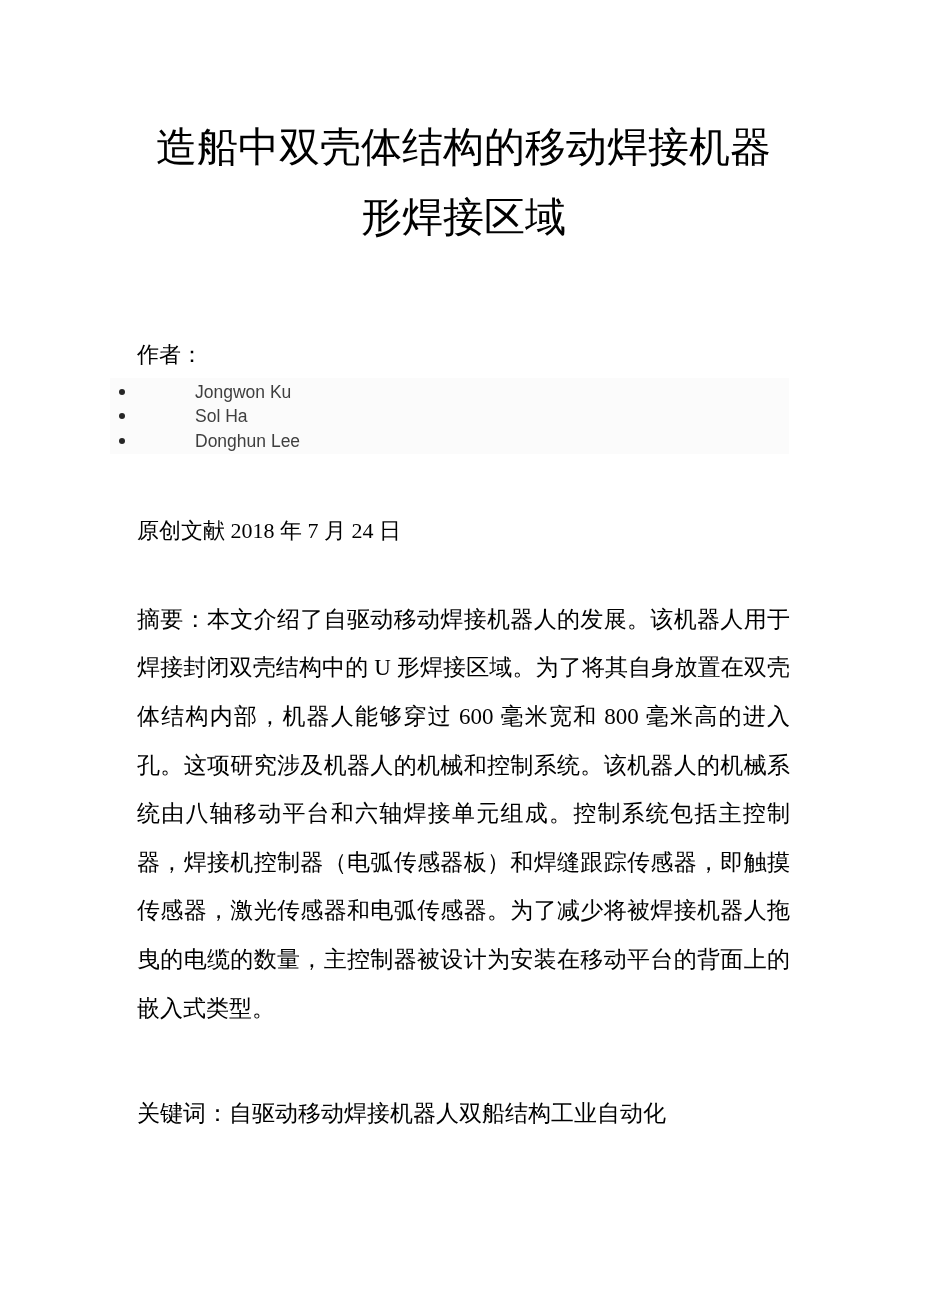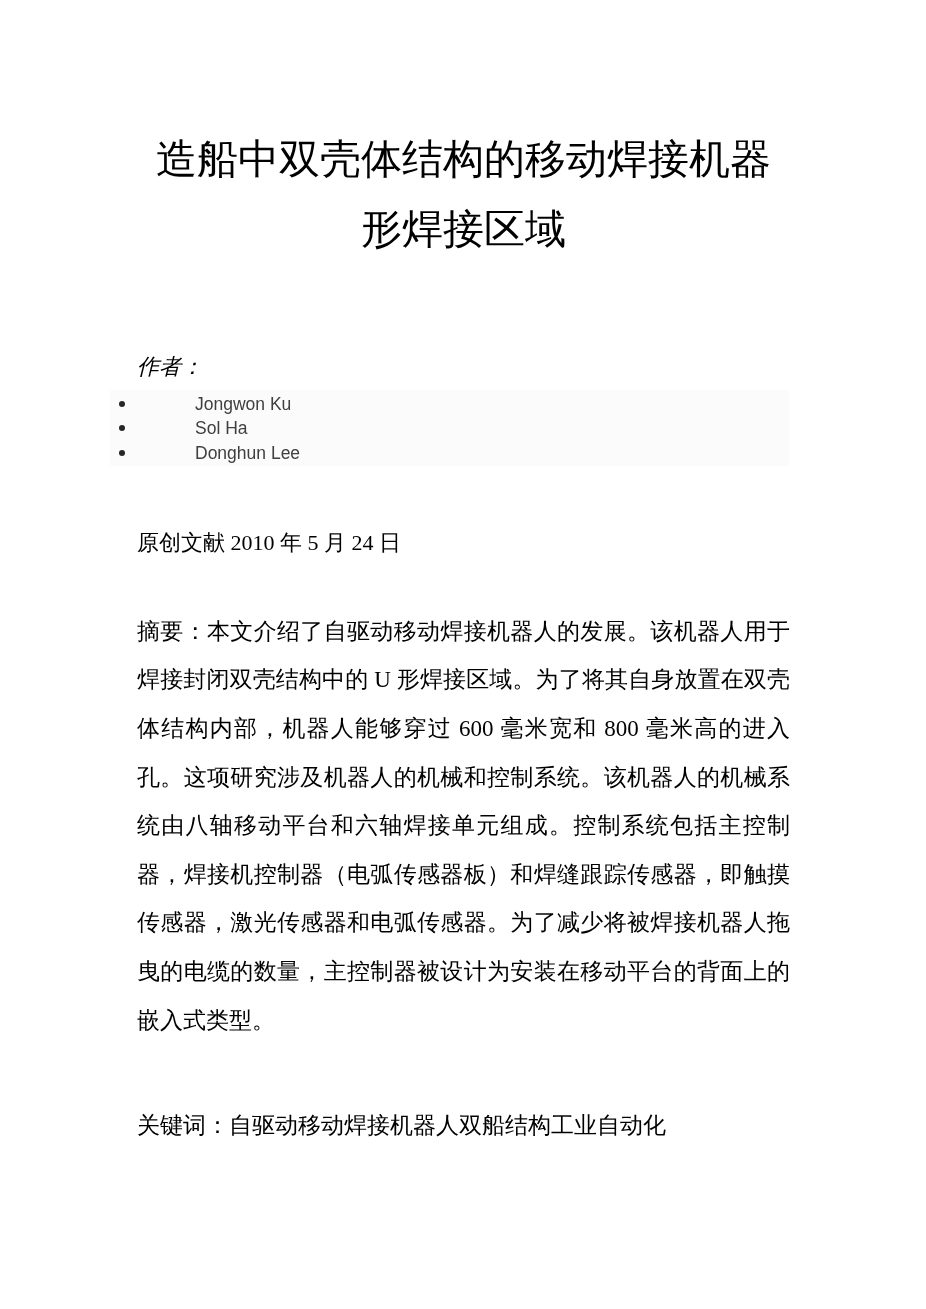--- a/index.html
+++ b/index.html
@@ -11,39 +11,38 @@
     width: 926px;
     height: 1309px;
     font-family: "Liberation Serif", "DejaVu Serif", serif;
     color: var(--body-text, #000000);
     overflow: hidden;
   }
   .page {
     position: relative;
     width: 926px;
     height: 1309px;
-    padding: 12px 136px 0 137px;
+    padding: 0 136px 0 137px;
     box-sizing: border-box;
     overflow: hidden;
     background: #ffffff;
   }
   .title {
     margin: 112px 0 0 0;
     font-size: 41px;
     font-weight: normal;
     line-height: 70px;
     text-align: center;
     color: var(--body-text, #000000);
   }
   .title-line { display: block; }
   .authors-label {
     margin: 88px 0 0 0;
     font-size: 22px;
     line-height: 30px;
-    font-style: italic;
   }
   .authors-list {
     list-style: none;
     margin: 8px 0 0 -27px;
     padding: 2px 0 1px 0;
     width: 679px;
     background: var(--list-background, #fbfbfb);
   }
   .author-item {
     position: relative;
@@ -101,19 +100,19 @@
     <li class="author-item">
       <span class="bullet"></span>
       <span>Sol Ha</span>
     </li>
     <li class="author-item">
       <span class="bullet"></span>
       <span>Donghun Lee</span>
     </li>
   </ul>
 
-  <p class="date-line">原创文献 2010 年 5 月 24 日</p>
+  <p class="date-line">原创文献 2018 年 7 月 24 日</p>
 
   <p class="abstract">摘要：本文介绍了自驱动移动焊接机器人的发展。该机器人用于焊接封闭双壳结构中的 U 形焊接区域。为了将其自身放置在双壳体结构内部，机器人能够穿过 600 毫米宽和 800 毫米高的进入孔。这项研究涉及机器人的机械和控制系统。该机器人的机械系统由八轴移动平台和六轴焊接单元组成。控制系统包括主控制器，焊接机控制器（电弧传感器板）和焊缝跟踪传感器，即触摸传感器，激光传感器和电弧传感器。为了减少将被焊接机器人拖曳的电缆的数量，主控制器被设计为安装在移动平台的背面上的嵌入式类型。</p>
 
   <p class="keywords">关键词：自驱动移动焊接机器人双船结构工业自动化</p>
 
 </div>
 
 </body></html>

